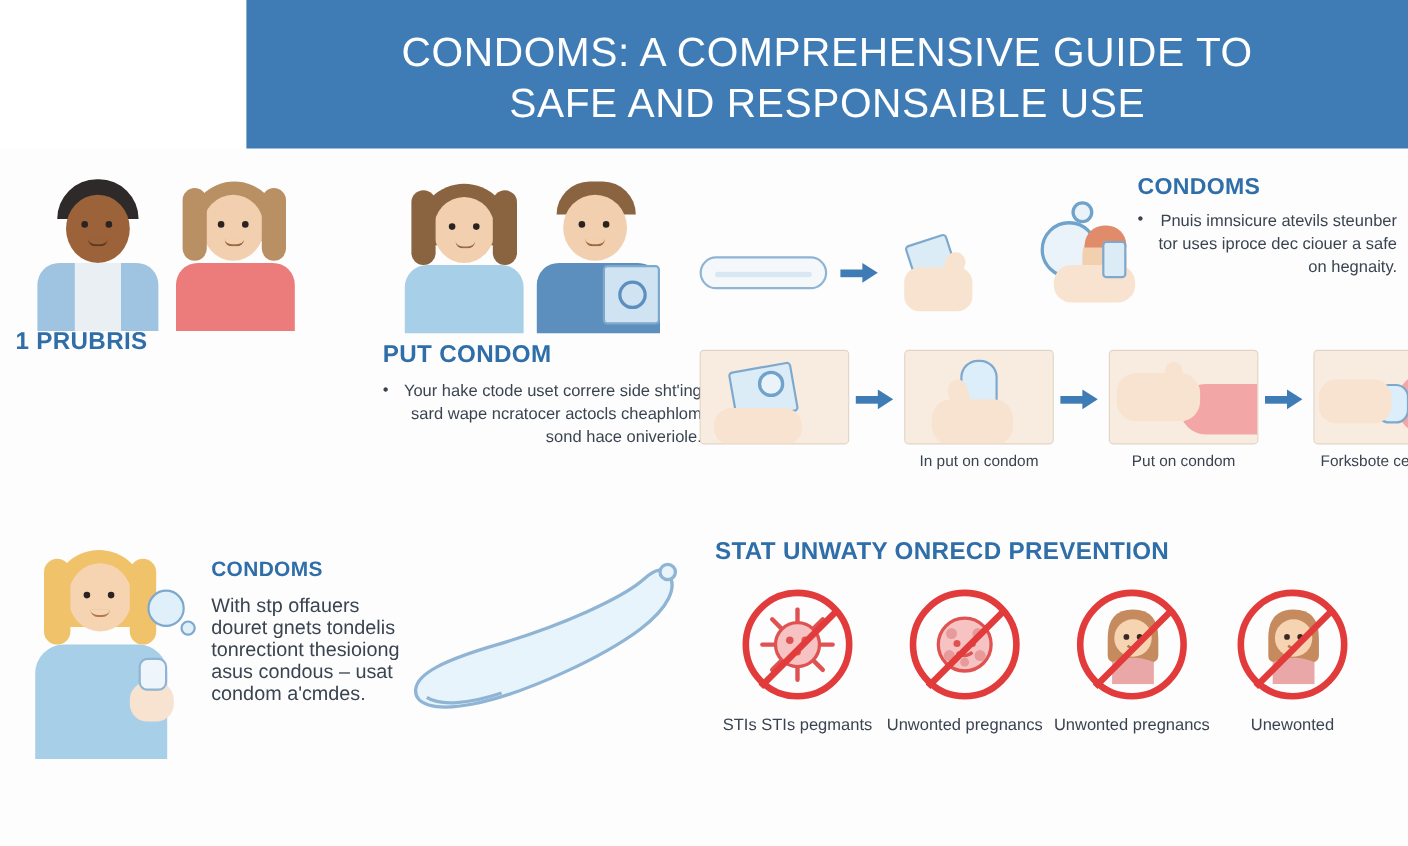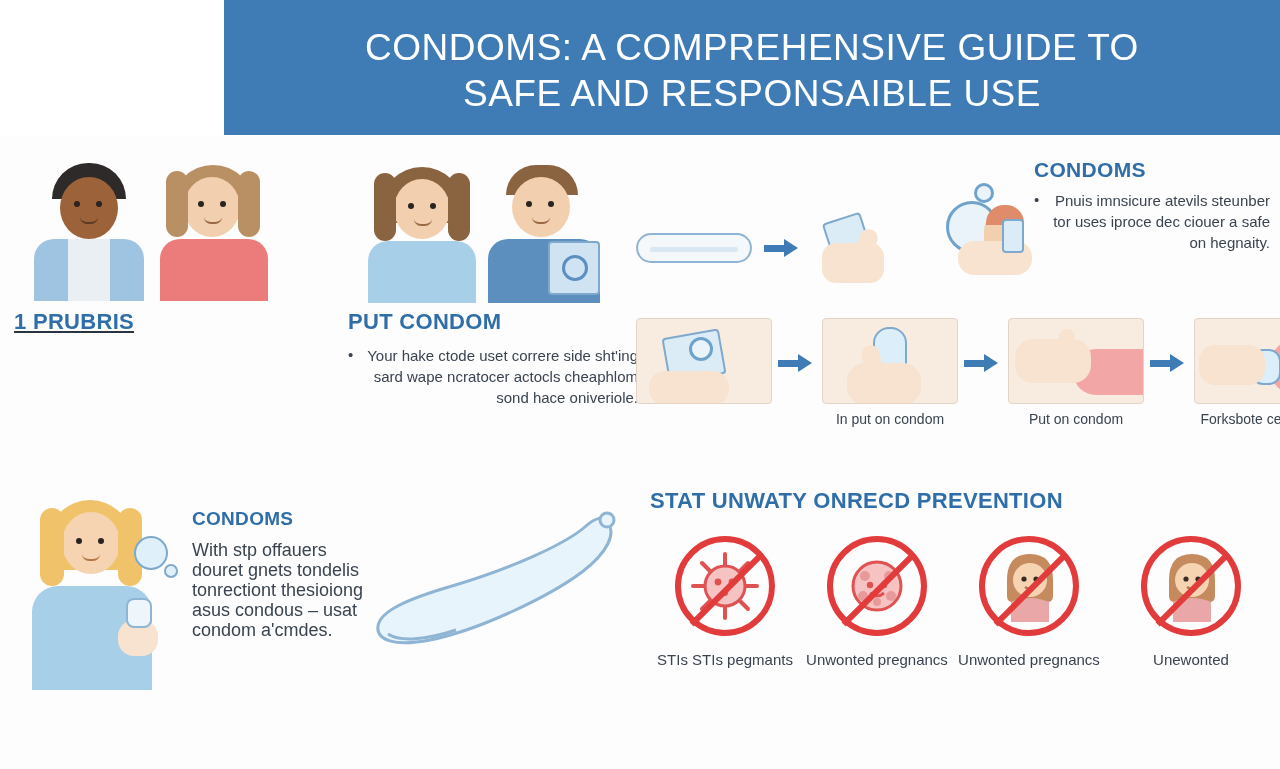--- a/index.html
+++ b/index.html
@@ -44,21 +44,21 @@
     font-size:15px; line-height:21px; color:#3a4450;
   }
   .bullets li:before {
     content:"•"; position:absolute; left:0; top:-1px; color:#3a4450; font-size:15px;
   }
   .plain-text { font-size:18px; line-height:20px; color:#3a4450; }
 
   
   .panel1 { position:absolute; left:14px; top:155px; width:300px; }
   .panel1 .art { height:140px; position:relative; }
-  .panel1 .txt { margin-top:14px;text-decoration:underline; }
+  .panel1 .txt { margin-top:2px; }
 
   .person { position:absolute; }
   .p-head { position:absolute; border-radius:50%; }
   .p-body { position:absolute; border-radius:20px 20px 0 0; }
 
   
   .panel2 { position:absolute; left:348px; top:155px; width:290px; }
   .panel2 .art { height:140px; position:relative; }
   .panel2 .txt { margin-top:14px; }
 
@@ -361,21 +361,21 @@
             <circle cx="25" cy="29" r="2.6" fill="#3a2b22"></circle>
               <circle cx="37" cy="29" r="2.6" fill="#3a2b22"></circle>
             <path d="M26 37 q5 4 10 0" fill="none" stroke="#b2784a" stroke-width="2.4"></path>
             <path d="M12 52 q19 -8 38 0 l0 20 l-38 0 z" fill="#e9a7a7"></path>
           </svg>
           <div class="ban"></div>
         </div>
         <div class="prev-cap">Unwonted pregnancs</div>
       </div>
 
-      <div class="prev-item" style="left:466px;">
+      <div class="prev-item" style="left:450px;">
         <div class="prev-circle">
           <svg class="face" viewBox="0 0 62 72">
             <path d="M8 30 q0 -26 23 -26 q23 0 23 26 l0 16 q0 6 -6 6 l-34 0 q-6 0 -6 -6 z" fill="#c58a5e"></path>
             <circle cx="31" cy="30" r="17" fill="#f6d4b2"></circle>
             <circle cx="25" cy="29" r="2.6" fill="#3a2b22"></circle>
               <circle cx="37" cy="29" r="2.6" fill="#3a2b22"></circle>
             <path d="M26 37 q5 4 10 0" fill="none" stroke="#b2784a" stroke-width="2.4"></path>
             <path d="M12 52 q19 -8 38 0 l0 20 l-38 0 z" fill="#e9a7a7"></path>
           </svg>
           <div class="ban"></div>

